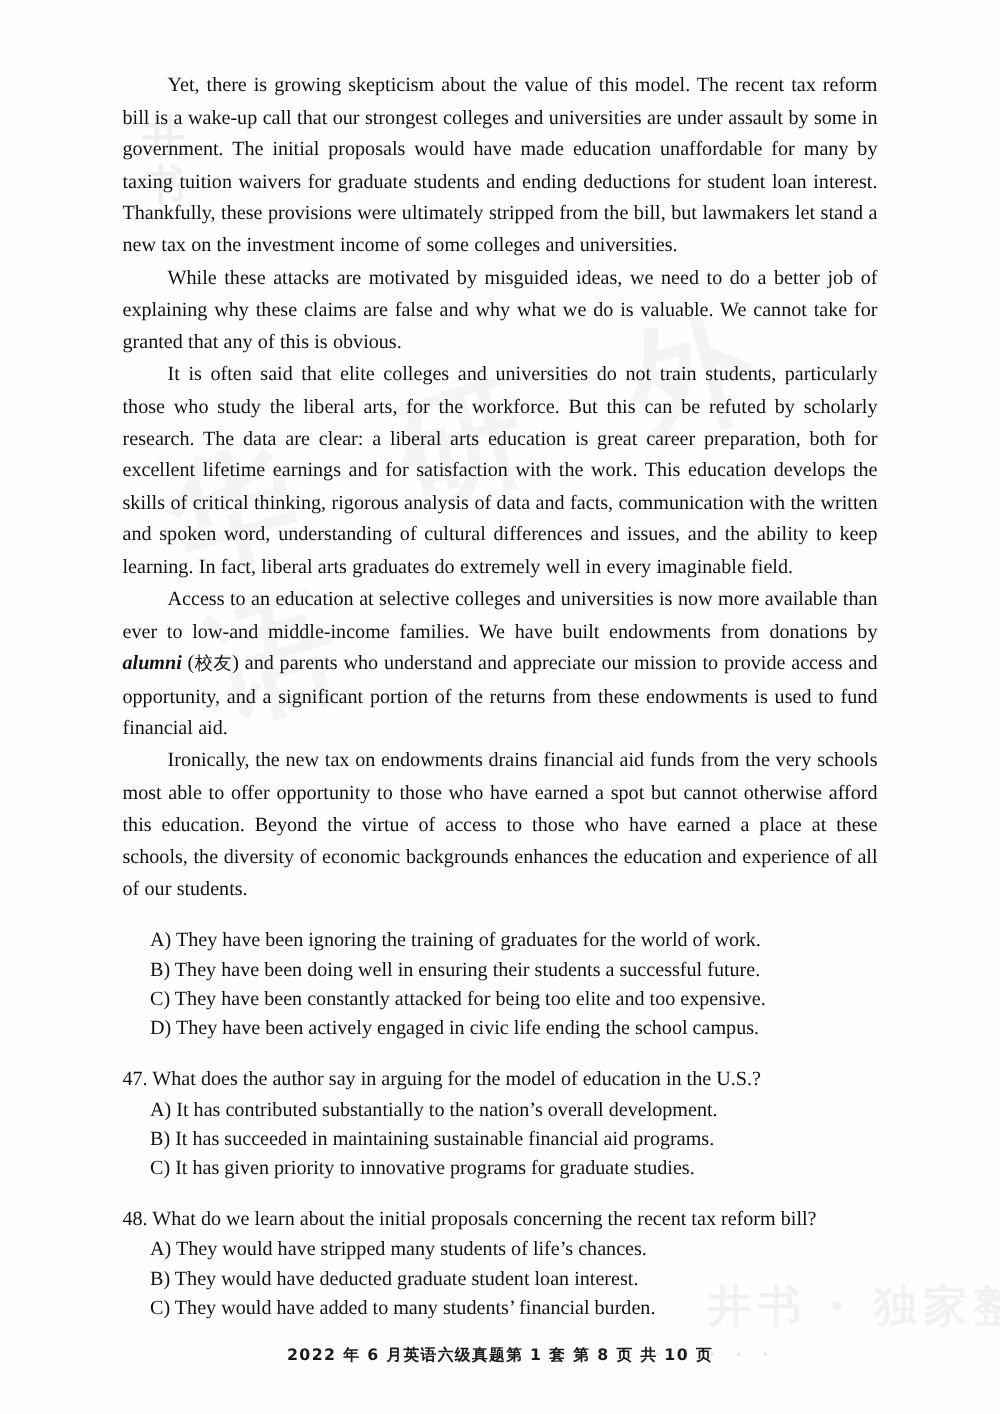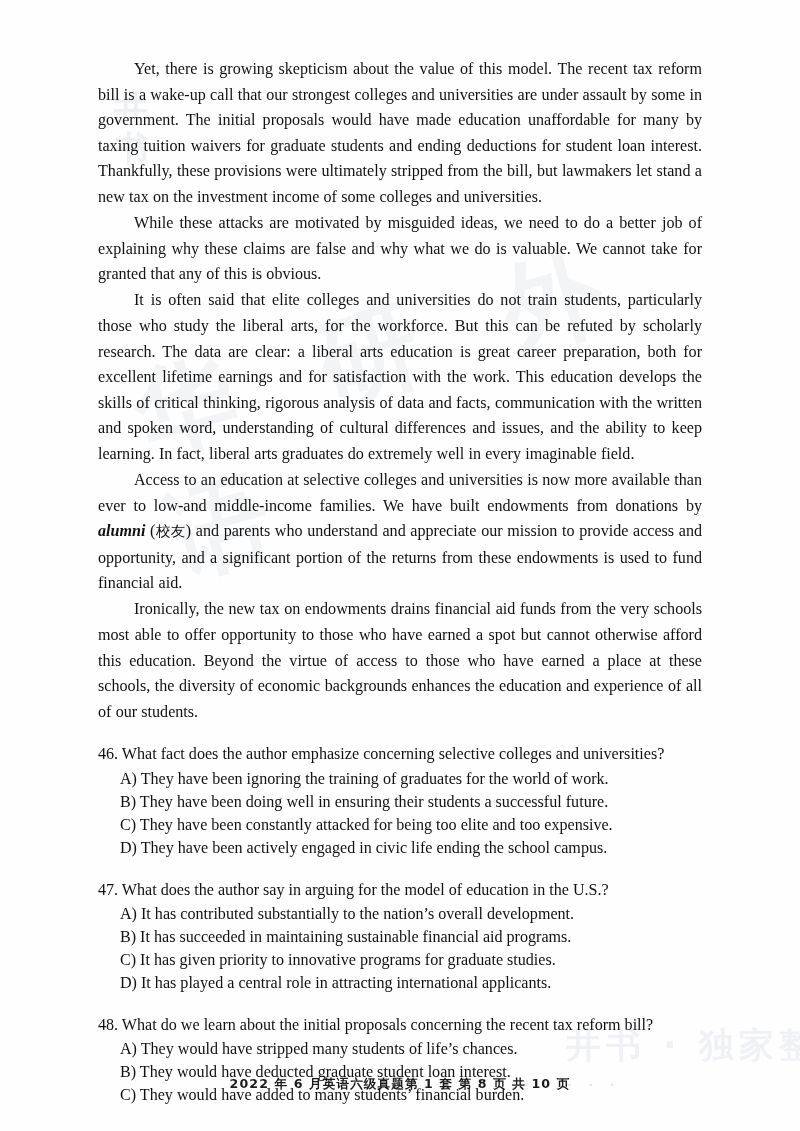--- a/index.html
+++ b/index.html
@@ -159,33 +159,31 @@
 
     <p class="para">It is often said that elite colleges and universities do not train students, particularly those who study the liberal arts, for the workforce. But this can be refuted by scholarly research. The data are clear: a liberal arts education is great career preparation, both for excellent lifetime earnings and for satisfaction with the work. This education develops the skills of critical thinking, rigorous analysis of data and facts, communication with the written and spoken word, understanding of cultural differences and issues, and the ability to keep learning. In fact, liberal arts graduates do extremely well in every imaginable field.</p>
 
     <p class="para">
       <span>Access to an education at selective colleges and universities is now more available than ever to low-and middle-income families. We have built endowments from donations by </span><em>alumni</em><span> (</span><span class="cjk">校友</span><span>) and parents who understand and appreciate our mission to provide access and opportunity, and a significant portion of the returns from these endowments is used to fund financial aid.</span>
     </p>
 
     <p class="para">Ironically, the new tax on endowments drains financial aid funds from the very schools most able to offer opportunity to those who have earned a spot but cannot otherwise afford this education. Beyond the virtue of access to those who have earned a place at these schools, the diversity of economic backgrounds enhances the education and experience of all of our students.</p>
 
     <div class="qblock">
-      <p class="qstem">46. What fact does the author emphasize concerning selective colleges and universities?</p>
       <p class="qopt">A) They have been ignoring the training of graduates for the world of work.</p>
       <p class="qopt">B) They have been doing well in ensuring their students a successful future.</p>
       <p class="qopt">C) They have been constantly attacked for being too elite and too expensive.</p>
       <p class="qopt">D) They have been actively engaged in civic life ending the school campus.</p>
     </div>
 
     <div class="qblock">
       <p class="qstem">47. What does the author say in arguing for the model of education in the U.S.?</p>
       <p class="qopt">A) It has contributed substantially to the nation’s overall development.</p>
       <p class="qopt">B) It has succeeded in maintaining sustainable financial aid programs.</p>
       <p class="qopt">C) It has given priority to innovative programs for graduate studies.</p>
-      <p class="qopt">D) It has played a central role in attracting international applicants.</p>
     </div>
 
     <div class="qblock">
       <p class="qstem">48. What do we learn about the initial proposals concerning the recent tax reform bill?</p>
       <p class="qopt">A) They would have stripped many students of life’s chances.</p>
       <p class="qopt">B) They would have deducted graduate student loan interest.</p>
       <p class="qopt">C) They would have added to many students’ financial burden.</p>
 
     </div>
 

